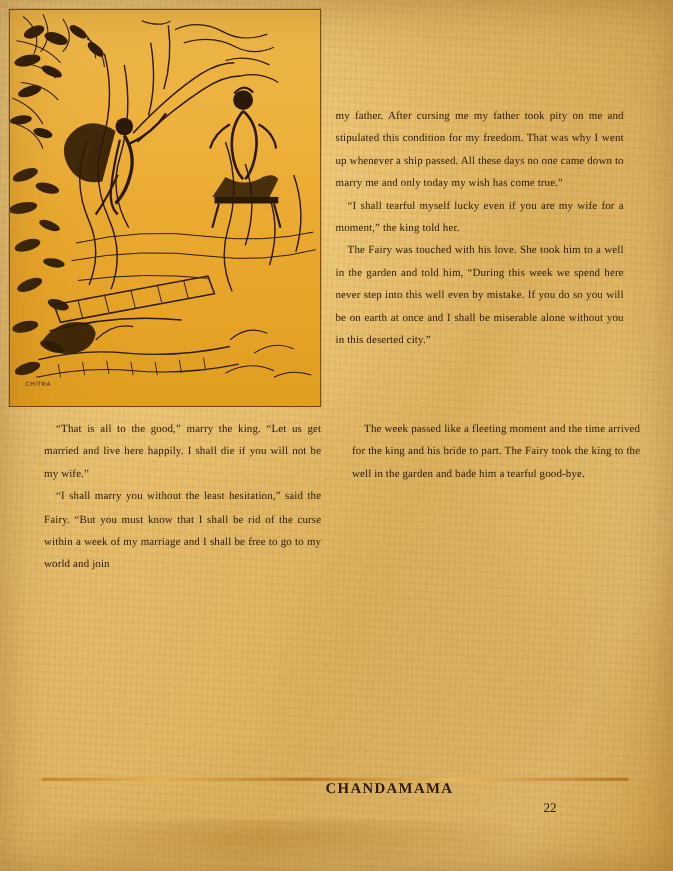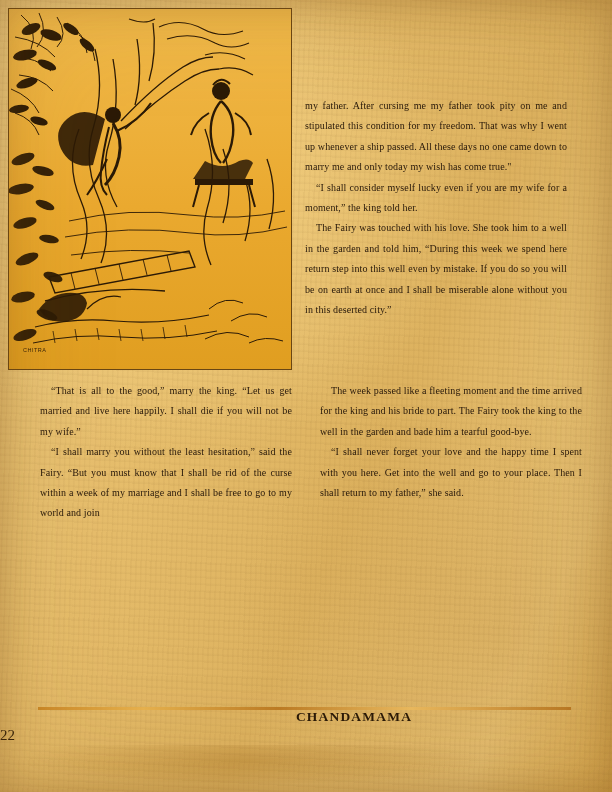--- a/index.html
+++ b/index.html
@@ -104,22 +104,22 @@
     letter-spacing: 1.2px;
     font-weight: bold;
     color: #2a1a08;
     margin-left: 48px;
   }
   .pagenum {
     position: absolute;
     left: 0;
     top: 727px;
     width: 506px;
-    text-align: left;
-    font-size: 15px;
+    text-align: right;
+    font-size: 12px;
     color: #2a1a08;
   }
   .bottom-smudge {
     position: absolute;
     left: 30px;
     top: 745px;
     width: 552px;
     height: 38px;
     background: radial-gradient(ellipse 60% 100% at 40% 40%, rgba(160,105,25,0.30), rgba(160,105,25,0) 70%);
     pointer-events: none;
@@ -252,31 +252,30 @@
 
     <g stroke="#2b1a06" fill="none" stroke-width="1">
       <path d="M200 300 q16 -14 34 -6 M222 312 q18 -12 36 -4 M196 330 q22 -12 44 -2 M240 334 q16 -8 34 -2"></path>
     </g>
   </svg>
   <div class="signature">CHITRA</div>
 </div>
 
 <div class="col col-right-top">
   <p class="noindent">my father. After cursing me my father took pity on me and stipulated this condition for my freedom. That was why I went up whenever a ship passed. All these days no one came down to marry me and only today my wish has come true."</p>
-  <p>“I shall consider myself lucky even if you are my wife for a moment,” the king told her.</p>
-  <p>The Fairy was touched with his love. She took him to a well in the garden and told him, “During this week we spend here return step into this well even by mistake. If you do so you will be on earth at once and I shall be miserable alone without you in this deserted city.”</p>
+  <p>“I shall tearful myself lucky even if you are my wife for a moment,” the king told her.</p>
+  <p>The Fairy was touched with his love. She took him to a well in the garden and told him, “During this week we spend here never step into this well even by mistake. If you do so you will be on earth at once and I shall be miserable alone without you in this deserted city.”</p>
 </div>
 
 <div class="col col-left-bottom">
   <p>“That is all to the good,” marry the king. “Let us get married and live here happily. I shall die if you will not be my wife.”</p>
   <p>“I shall marry you without the least hesitation,” said the Fairy. “But you must know that I shall be rid of the curse within a week of my marriage and I shall be free to go to my world and join</p>
 </div>
 
 <div class="col col-right-bottom">
   <p>The week passed like a fleeting moment and the time arrived for the king and his bride to part. The Fairy took the king to the well in the garden and bade him a tearful good-bye.</p>
-  <p>“I shall never forget your love and the happy time I spent with you here. Get into the well and go to your place. Then I shall return to my father,” she said.</p>
 </div>
 
 <div class="footer-rule"></div>
 <div class="masthead">CHANDAMAMA</div>
 <div class="pagenum">22</div>
 <div class="bottom-smudge"></div>
 <div class="edge-dark"></div>
 
 </body></html>

